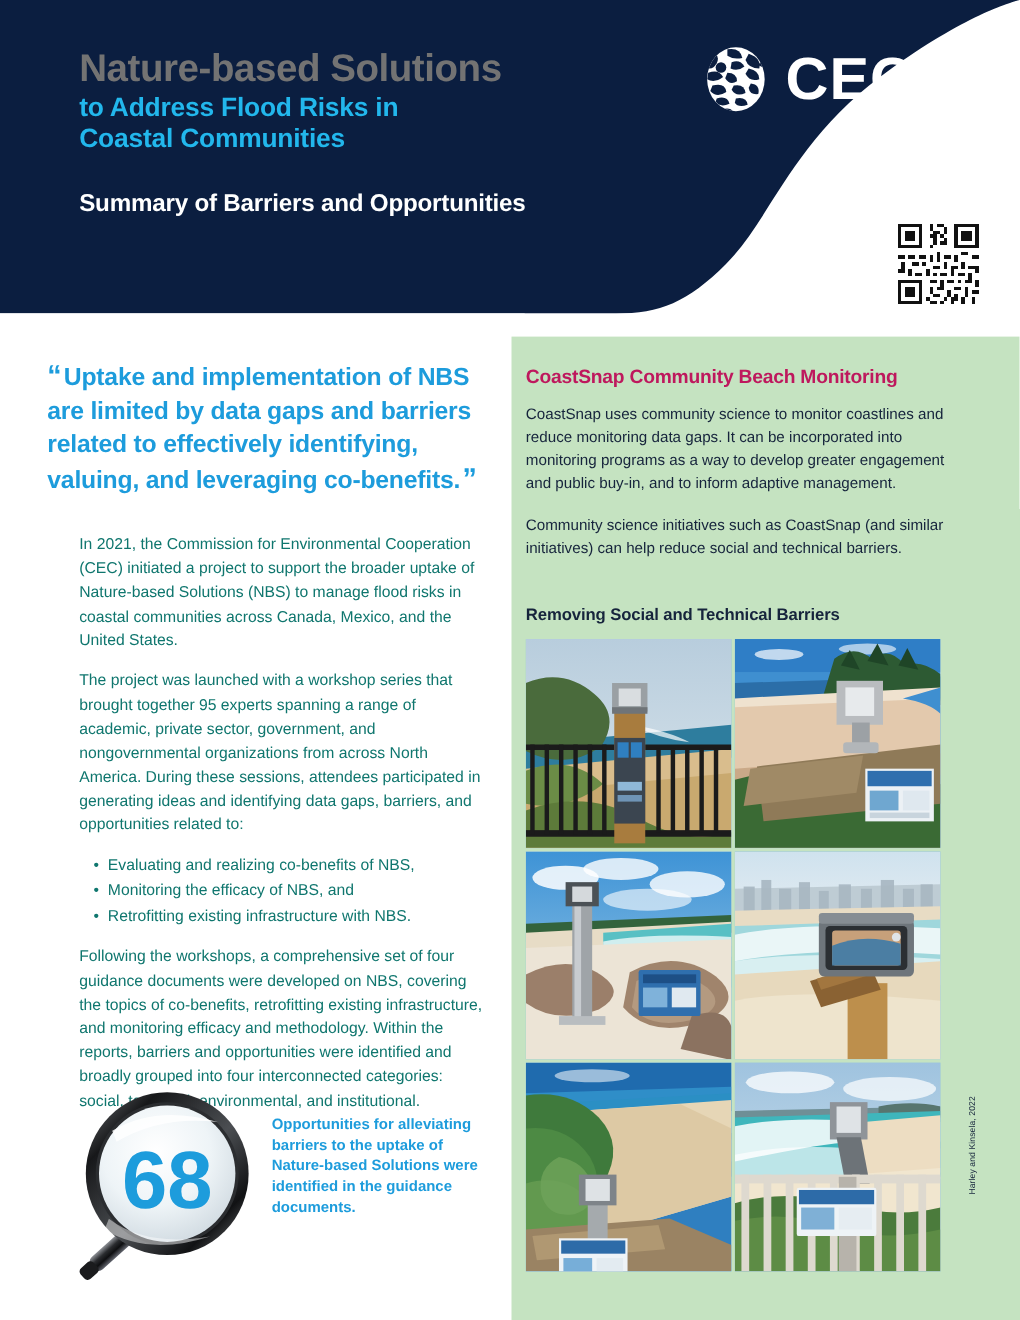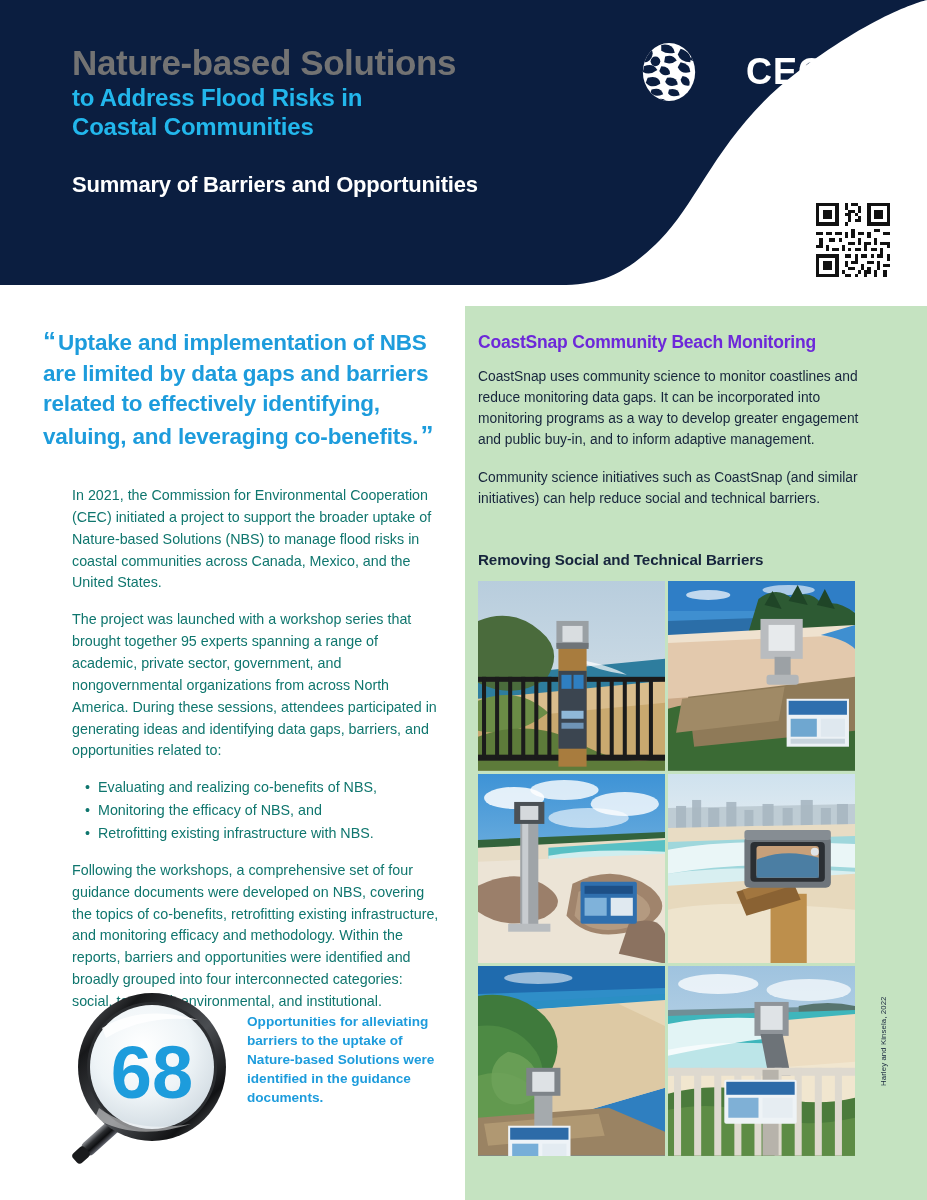--- a/index.html
+++ b/index.html
@@ -71,26 +71,25 @@
   .logo-block {
     position: absolute;
     left: 638px;
     top: 41px;
     display: flex;
     align-items: center;
     gap: 14px;
   }
   .logo-mark { width: 62px; height: 62px; display: block; }
   .logo-text {
-    font-size: 36px;
+    font-size: 54px;
     font-weight: bold;
     color: #ffffff;
     letter-spacing: 1px;
     line-height: 1;
-    margin-left: 32px;
   }
 
   .qr-code {
     position: absolute;
     left: 812px;
     top: 200px;
     width: 82px;
     height: 80px;
   }
 
@@ -176,21 +175,21 @@
     height: 894px;
     background: #c5e3c1;
   }
   .panel-h1 {
     position: absolute;
     left: 13px;
     top: 26px;
     width: 400px;
     font-size: 17.5px;
     font-weight: bold;
-    color: #6d28d9;
+    color: #be185d;
     letter-spacing: -0.2px;
   }
   .panel-body {
     position: absolute;
     left: 13px;
     top: 61px;
     width: 402px;
     font-size: 13.8px;
     color: #16243c;
     line-height: 1.52;

